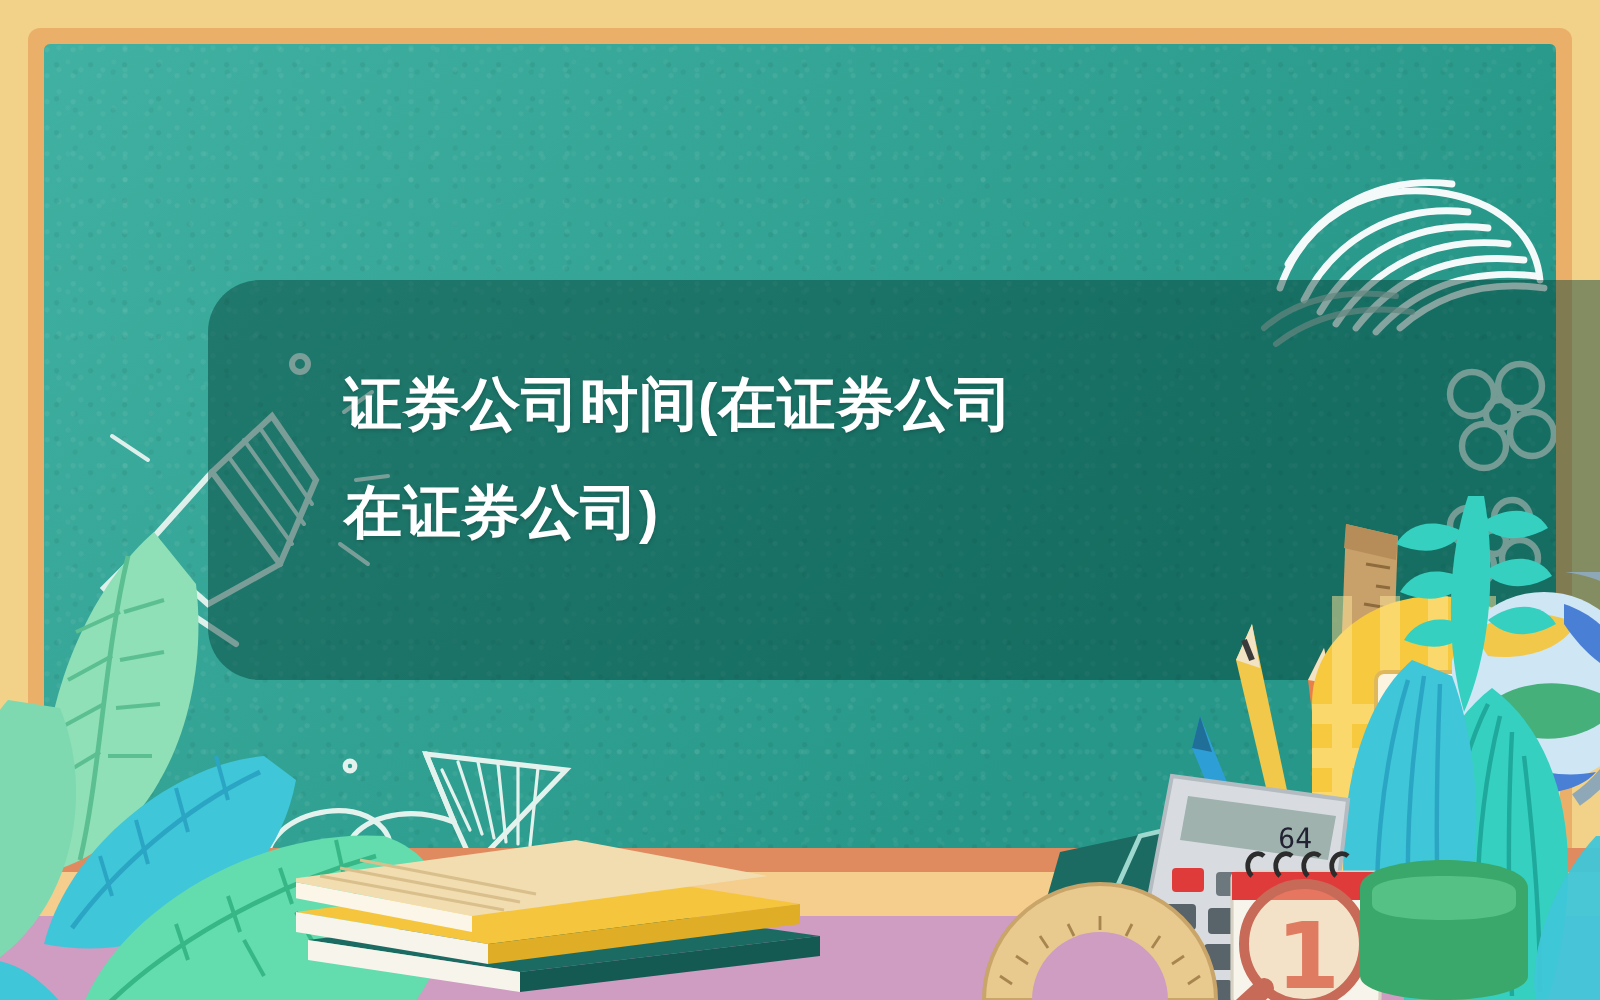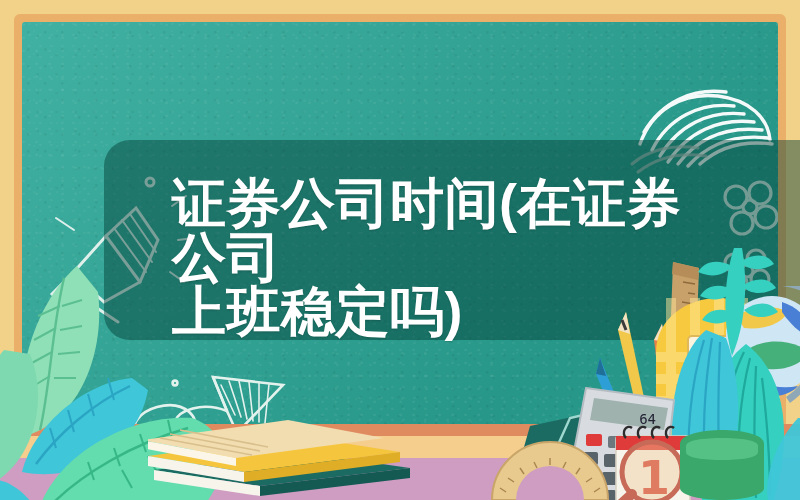--- a/index.html
+++ b/index.html
@@ -27,21 +27,21 @@
   .board-shade{position:absolute;inset:0;
     background:linear-gradient(135deg,rgba(255,255,255,.10),rgba(0,0,0,.10) 70%);}
 
   
   .chalk{position:absolute;pointer-events:none;}
 
   
   .title-panel{position:absolute;left:104px;top:140px;width:696px;height:200px;
     background:rgba(2,60,52,.46);border-radius:26px 0 0 26px;}
   .title-text{position:absolute;left:172px;top:176px;width:520px;
-    color:#ffffff;font-weight:bold;font-size:54px;line-height:54px;
+    color:#ffffff;font-weight:bold;font-size:29px;line-height:54px;
     letter-spacing:.5px;text-shadow:0 1px 2px rgba(0,0,0,.18);}
 
   
   .desk-ledge{position:absolute;left:0;bottom:0;width:800px;height:92px;}
   .desk-l1{position:absolute;left:0;bottom:62px;width:800px;height:14px;background:#e08b5f;}
   .desk-l2{position:absolute;left:0;bottom:40px;width:800px;height:24px;background:#f5cd8c;}
   .desk-l3{position:absolute;left:0;bottom:0;width:800px;height:42px;background:#cf9cc2;}
 
   .leafA{position:absolute;}
   .book{position:absolute;}
@@ -121,21 +121,21 @@
         <path d="M152 17 L148 56" stroke-width="1.6"></path>
         <path d="M110 44 C84 34 62 44 58 54 C54 64 68 70 76 62 C84 54 70 32 40 40 C22 45 14 58 18 66"></path>
         <circle cx="58" cy="16" r="2.4"></circle>
       </g>
     </svg>
   </div>
 
   <div class="title-panel"></div>
   <div class="title-text">
     <div>证券公司时间(在证券公司</div>
-    <div>上班稳定吗)</div>
+    <div>在证券公司)</div>
   </div>
   <span class="sr">证券公司时间(在证券公司上班稳定吗)</span>
 
   <div class="desk-ledge">
     <div class="desk-l1"></div>
     <div class="desk-l2"></div>
     <div class="desk-l3"></div>
   </div>
 
   <svg class="leafA" style="left:-18px;top:258px;" width="260" height="250" viewBox="0 0 260 250">

